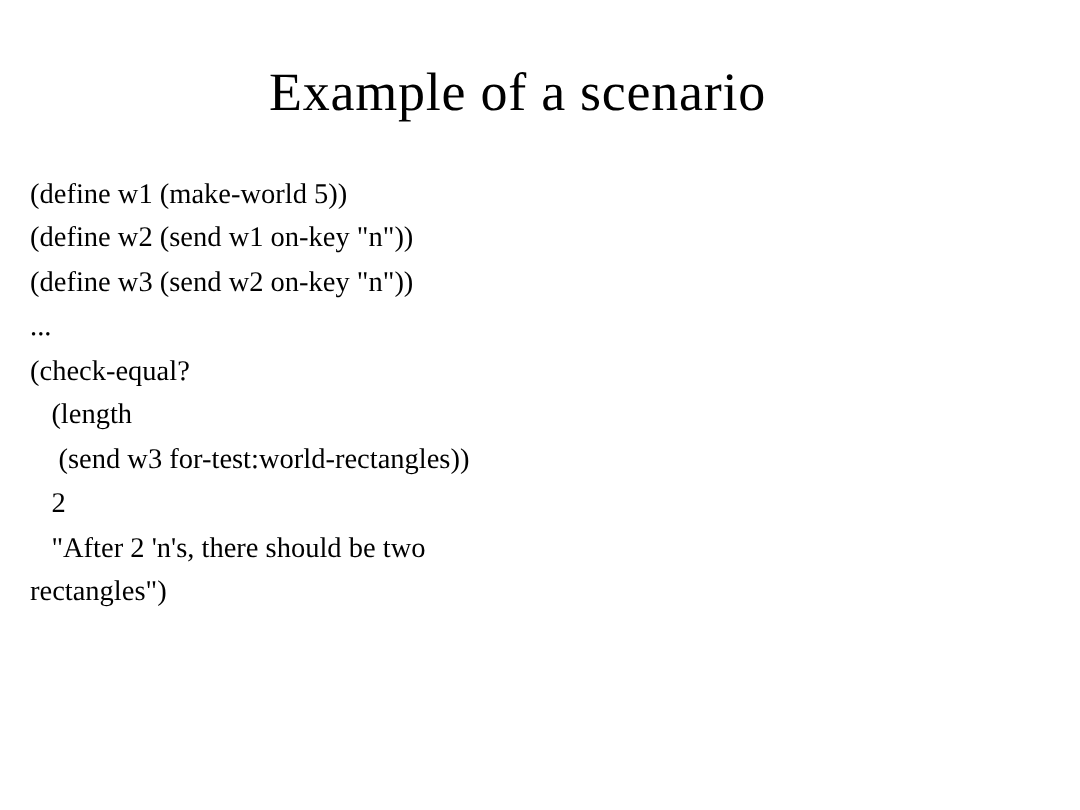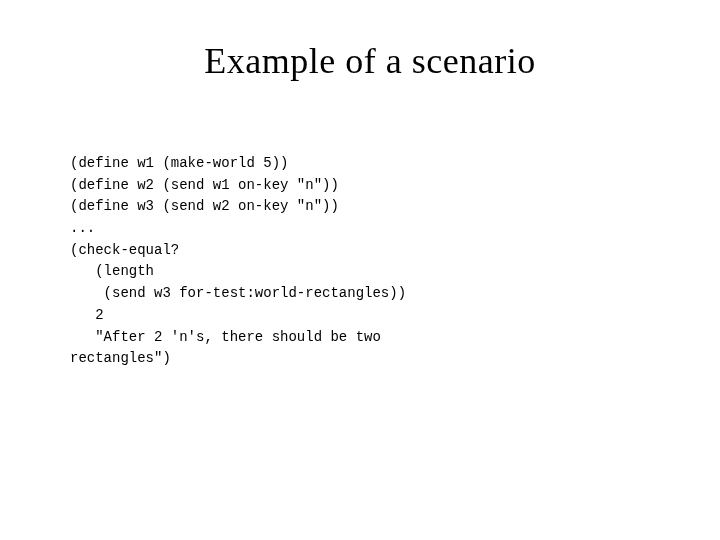--- a/index.html
+++ b/index.html
@@ -14,41 +14,40 @@
       background: #ffffff;
       font-family: Georgia, 'Times New Roman', serif;
       overflow: hidden;
     }
 
     .slide-container {
       width: 720px;
       height: 540px;
       display: flex;
       flex-direction: column;
-      padding: 40px 50px 40px 70px;
-      gap: 24px;
+      padding: 40px 50px 40px 20px;
     }
 
     .slide-title {
       font-family: Georgia, 'Times New Roman', serif;
       font-size: 36px;
       font-weight: normal;
       color: #000000;
       text-align: center;
       margin-bottom: 30px;
       letter-spacing: 0.5px;
     }
 
     .code-block {
-      font-family: Liberation Mono, monospace;
-      font-size: 14px;
+      font-family: Liberation Serif, serif;
+      font-size: 19px;
       line-height: 1.55;
       color: #000000;
       white-space: pre;
-      margin-top: 17px;
+      margin-top: 3px;
     }
   </style>
 </head>
 <body>
 
 <div class="slide-container">
   <h1 class="slide-title">Example of a scenario</h1>
 
   <div class="code-block">(define w1 (make-world 5))
 (define w2 (send w1 on-key "n"))

